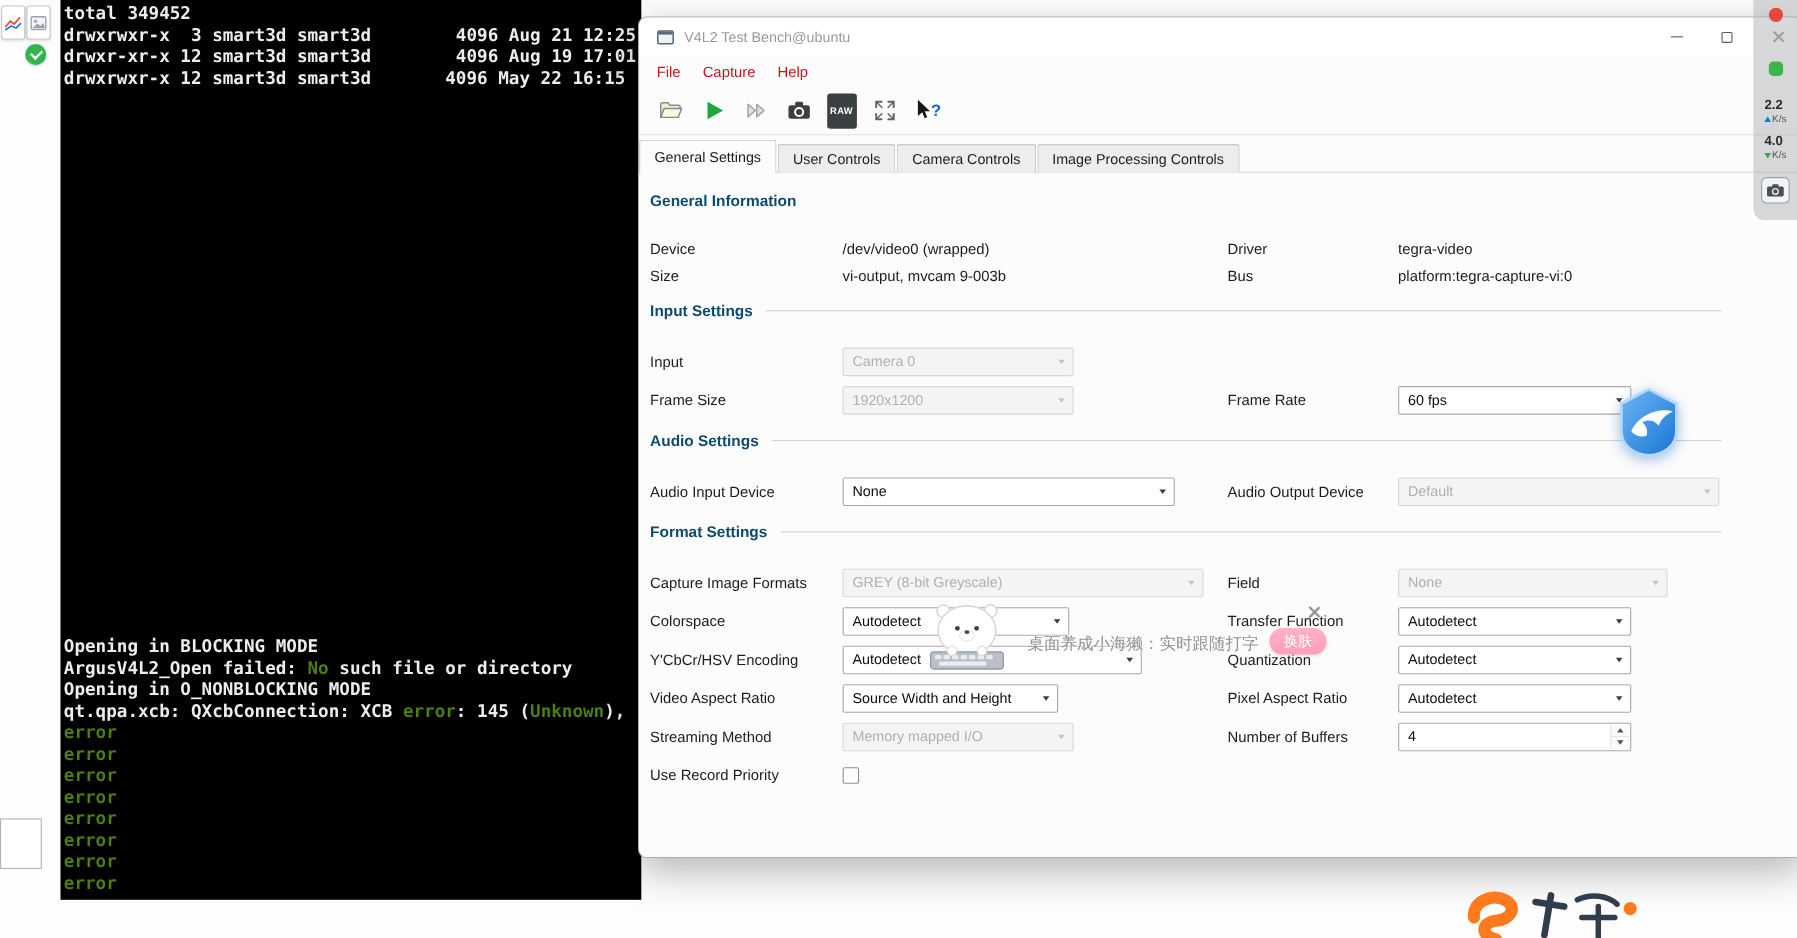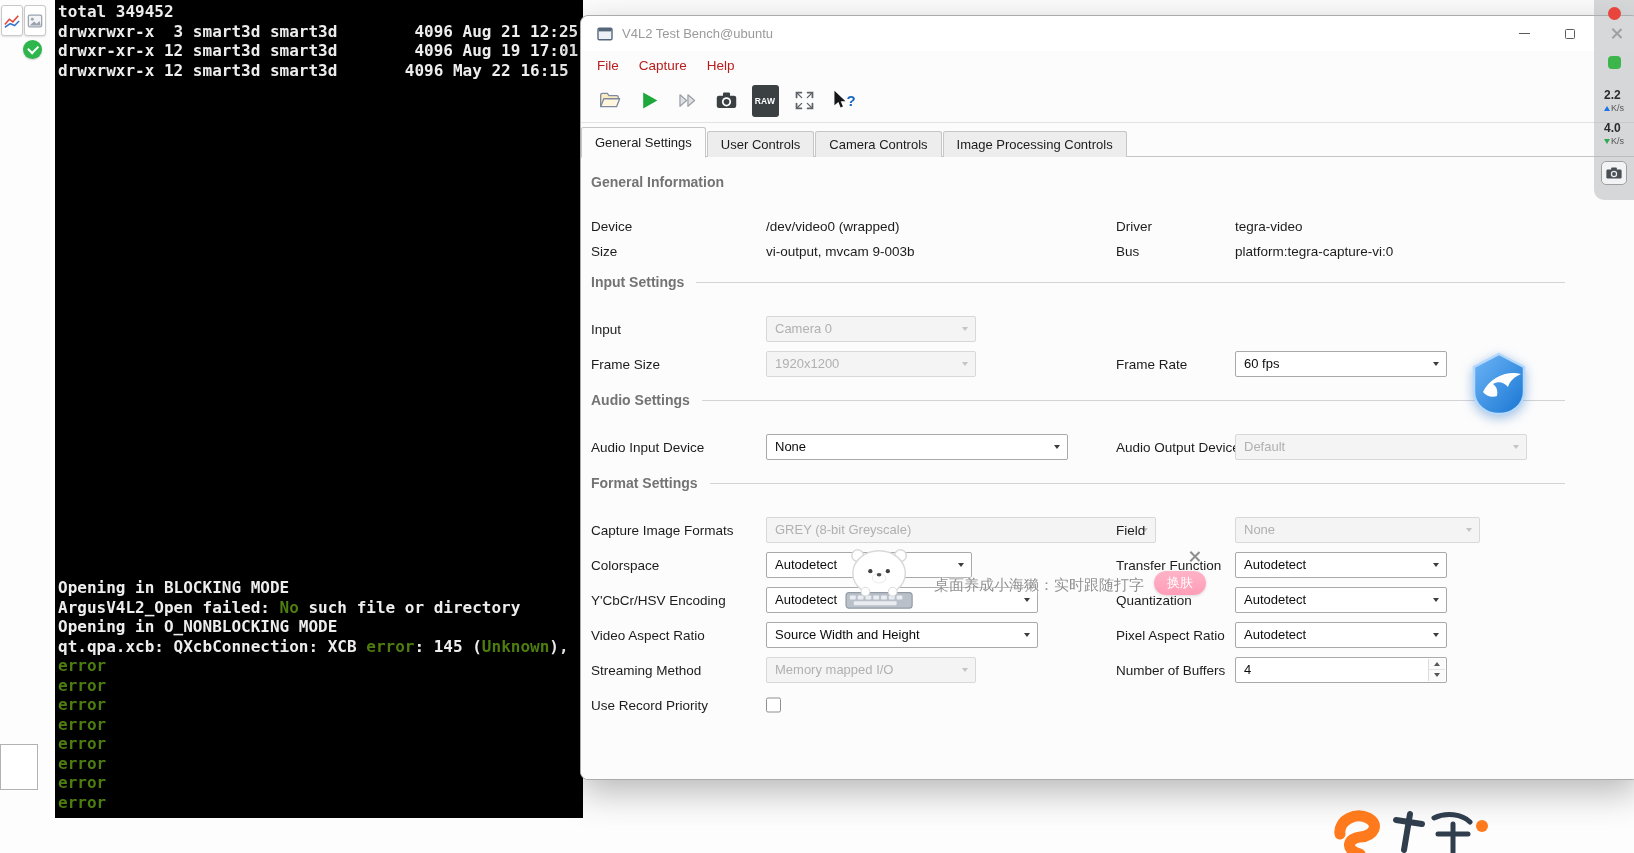--- a/index.html
+++ b/index.html
@@ -38,28 +38,28 @@
   .q-glyph{color:#1767c0;font-weight:bold;font-size:15px;margin-left:-7px}
   .tb-tabs{display:flex;align-items:flex-end;height:34px;padding-top:4px;margin-bottom:-1px;position:relative;z-index:2}
   .tab{height:26px;display:flex;align-items:center;padding:0 13px;font-size:13px;color:#1c1c1c;background:#ededed;
     border:1px solid #c6c6c6;border-bottom:none;border-radius:2.5px 2.5px 0 0;margin-right:1px;white-space:nowrap}
   .tab.active{height:31px;background:#fcfcfc;border-bottom:1px solid #fcfcfc;margin-bottom:-1px;z-index:3}
   .tb-content{position:relative;border-top:1px solid #c6c6c6;background:#fcfcfc;height:624px;border-radius:0 0 8px 8px;overflow:hidden}
 
   
   .sec-header{display:flex;align-items:center;height:26px;margin-top:6px}
   .sec-header.first{margin-top:12px}
-  .sec-title{font-size:14px;font-weight:bold;color:#737373;margin-left:10px;white-space:nowrap}
+  .sec-title{font-size:14px;font-weight:bold;color:#0c4a6e;margin-left:10px;white-space:nowrap}
   .sec-line{flex:1;height:1px;background:#d4d4d4;margin-left:12px;margin-right:74px}
   .frow{position:relative;height:35px}
   .frow.info{height:25px}
   .sec-header + .frow{margin-top:16px}
   .sec-header + .frow.info{margin-top:18px}
   .flabel,.fvalue{position:absolute;top:50%;transform:translateY(-50%);font-size:13.5px;color:#1c1c1c;white-space:nowrap}
-  .c0l{left:10px}.c0c{left:185px}.c1l{left:535px}.c1c{left:654px}
+  .c0l{left:10px}.c0c{left:185px}.c1l{left:535px}.c1c{left:690px}
   .combo{position:absolute;top:50%;transform:translateY(-50%);height:26px;background:#fff;border:1px solid #a9a9a9;
     border-radius:2px;display:flex;align-items:center;padding:0 20px 0 8px;overflow:hidden}
   .combo .ctext{font-size:13px;color:#0c0c0c;white-space:nowrap}
   .combo .arr{position:absolute;right:7px;top:50%;margin-top:-2px;width:0;height:0;
     border-left:3.6px solid transparent;border-right:3.6px solid transparent;border-top:4.6px solid #3c3c3c}
   .combo.disabled{background:#f4f4f4;border-color:#d8d8d8}
   .combo.disabled .ctext{color:#b0b0b0}
   .combo.disabled .arr{border-top-color:#c4c4c4}
   .spinbox{position:absolute;top:50%;transform:translateY(-50%);height:26px;background:#fff;border:1px solid #a9a9a9;
     border-radius:2px;display:flex;align-items:center;padding-left:8px}
@@ -272,21 +272,21 @@
             <span class="ctext">Default</span>
             <span class="arr"></span>
           </div>
         </div>
         <div class="sec-header">
           <span class="sec-title">Format Settings</span>
           <div class="sec-line"></div>
         </div>
         <div class="frow">
           <span class="flabel c0l">Capture Image Formats</span>
-          <div class="combo c0c disabled" style="width: 390px;">
+          <div class="combo c0c disabled" style="width: 328px;">
             <span class="ctext">GREY (8-bit Greyscale)</span>
             <span class="arr"></span>
           </div>
           <span class="flabel c1l">Field</span>
           <div class="combo c1c disabled" style="width: 245px;">
             <span class="ctext">None</span>
             <span class="arr"></span>
           </div>
         </div>
         <div class="frow">
@@ -308,21 +308,21 @@
             <span class="arr"></span>
           </div>
           <span class="flabel c1l">Quantization</span>
           <div class="combo c1c" style="width: 212px;">
             <span class="ctext">Autodetect</span>
             <span class="arr"></span>
           </div>
         </div>
         <div class="frow">
           <span class="flabel c0l">Video Aspect Ratio</span>
-          <div class="combo c0c" style="width: 272px;">
+          <div class="combo c0c" style="width: 196px;">
             <span class="ctext">Source Width and Height</span>
             <span class="arr"></span>
           </div>
           <span class="flabel c1l">Pixel Aspect Ratio</span>
           <div class="combo c1c" style="width: 212px;">
             <span class="ctext">Autodetect</span>
             <span class="arr"></span>
           </div>
         </div>
         <div class="frow">

